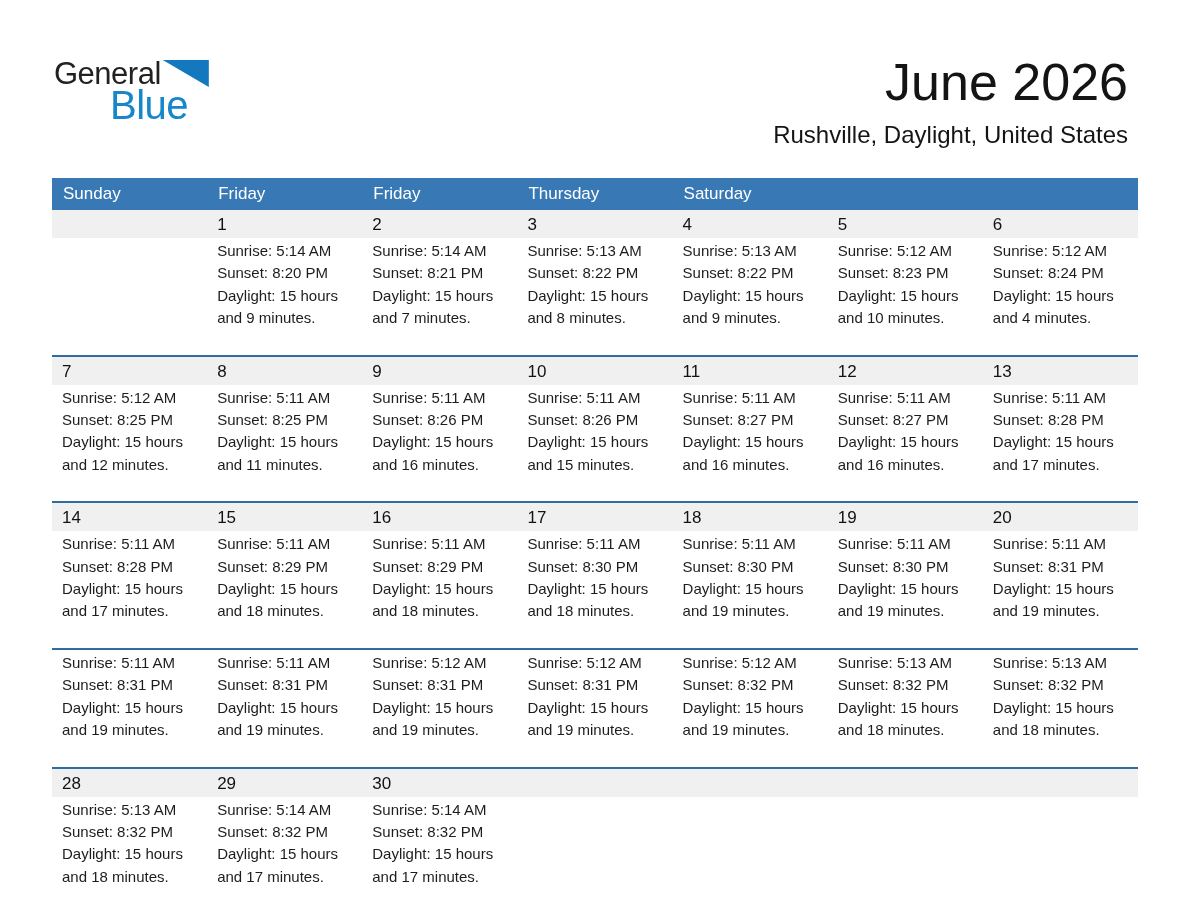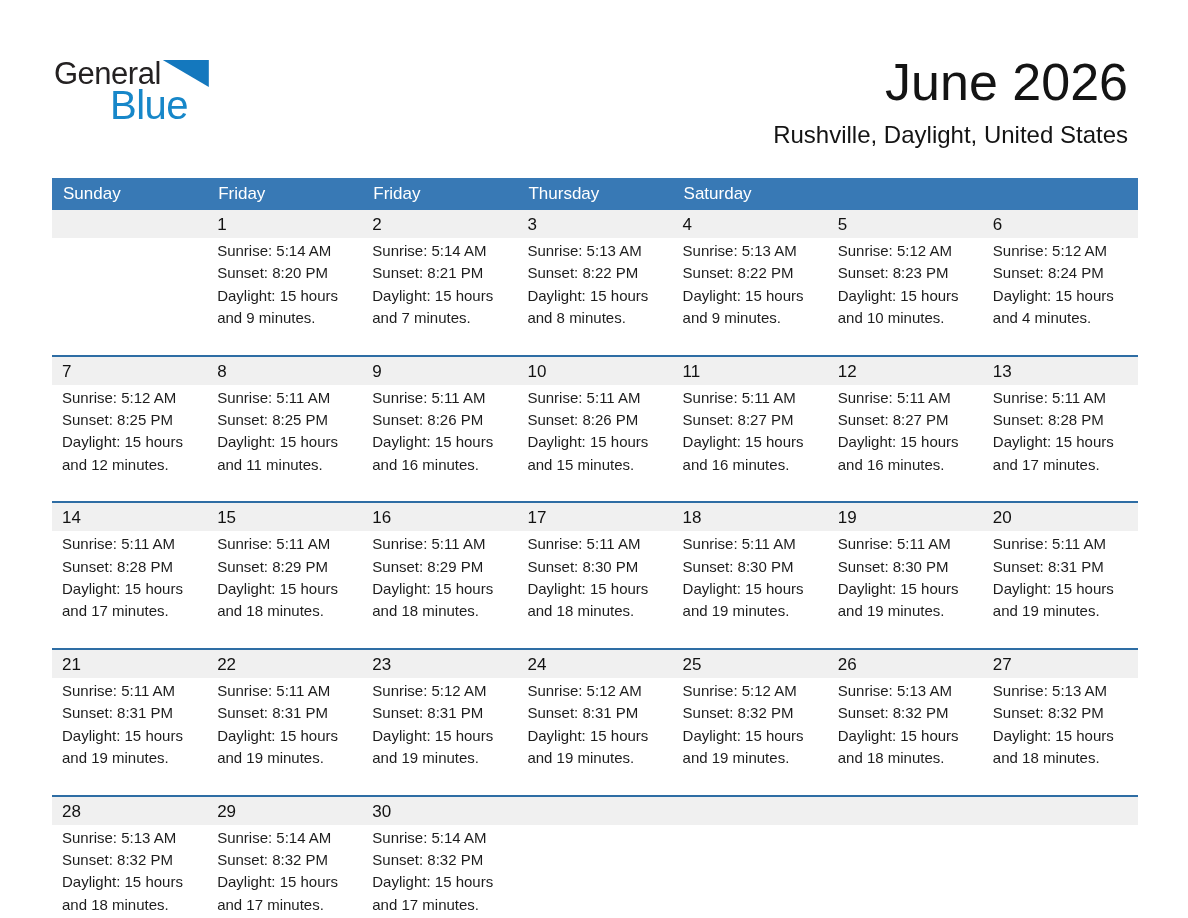--- a/index.html
+++ b/index.html
@@ -231,29 +231,20 @@
           </div>
           <div class="bcell">
             <div class="line">Sunrise: 5:11 AM</div>
             <div class="line">Sunset: 8:31 PM</div>
             <div class="line">Daylight: 15 hours</div>
             <div class="line">and 19 minutes.</div>
           </div>
         </div>
       </div>
       <div class="week bordered">
-        <div class="grid7 nums">
-          <div class="ncell">21</div>
-          <div class="ncell">22</div>
-          <div class="ncell">23</div>
-          <div class="ncell">24</div>
-          <div class="ncell">25</div>
-          <div class="ncell">26</div>
-          <div class="ncell">27</div>
-        </div>
         <div class="grid7 bodies">
           <div class="bcell">
             <div class="line">Sunrise: 5:11 AM</div>
             <div class="line">Sunset: 8:31 PM</div>
             <div class="line">Daylight: 15 hours</div>
             <div class="line">and 19 minutes.</div>
           </div>
           <div class="bcell">
             <div class="line">Sunrise: 5:11 AM</div>
             <div class="line">Sunset: 8:31 PM</div>

